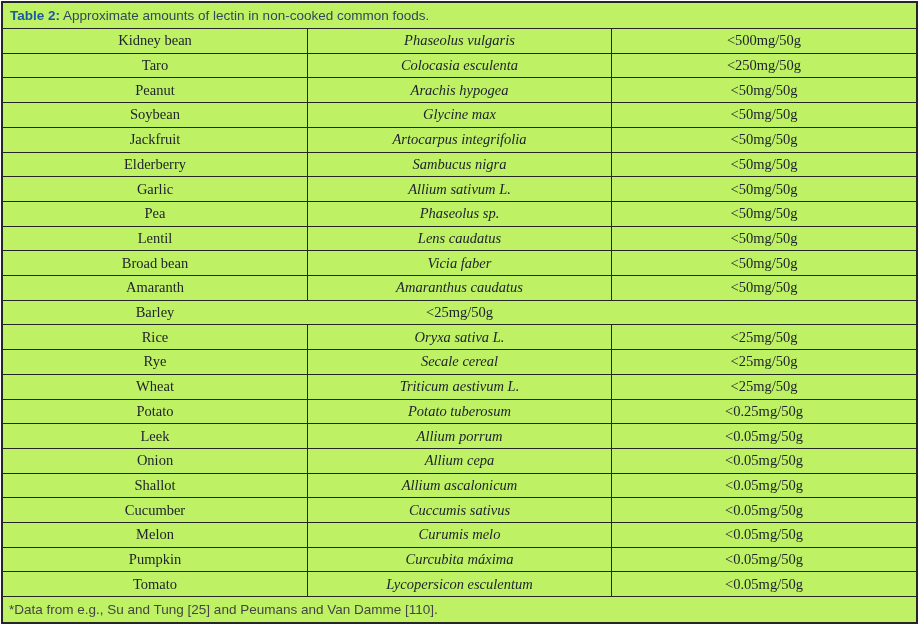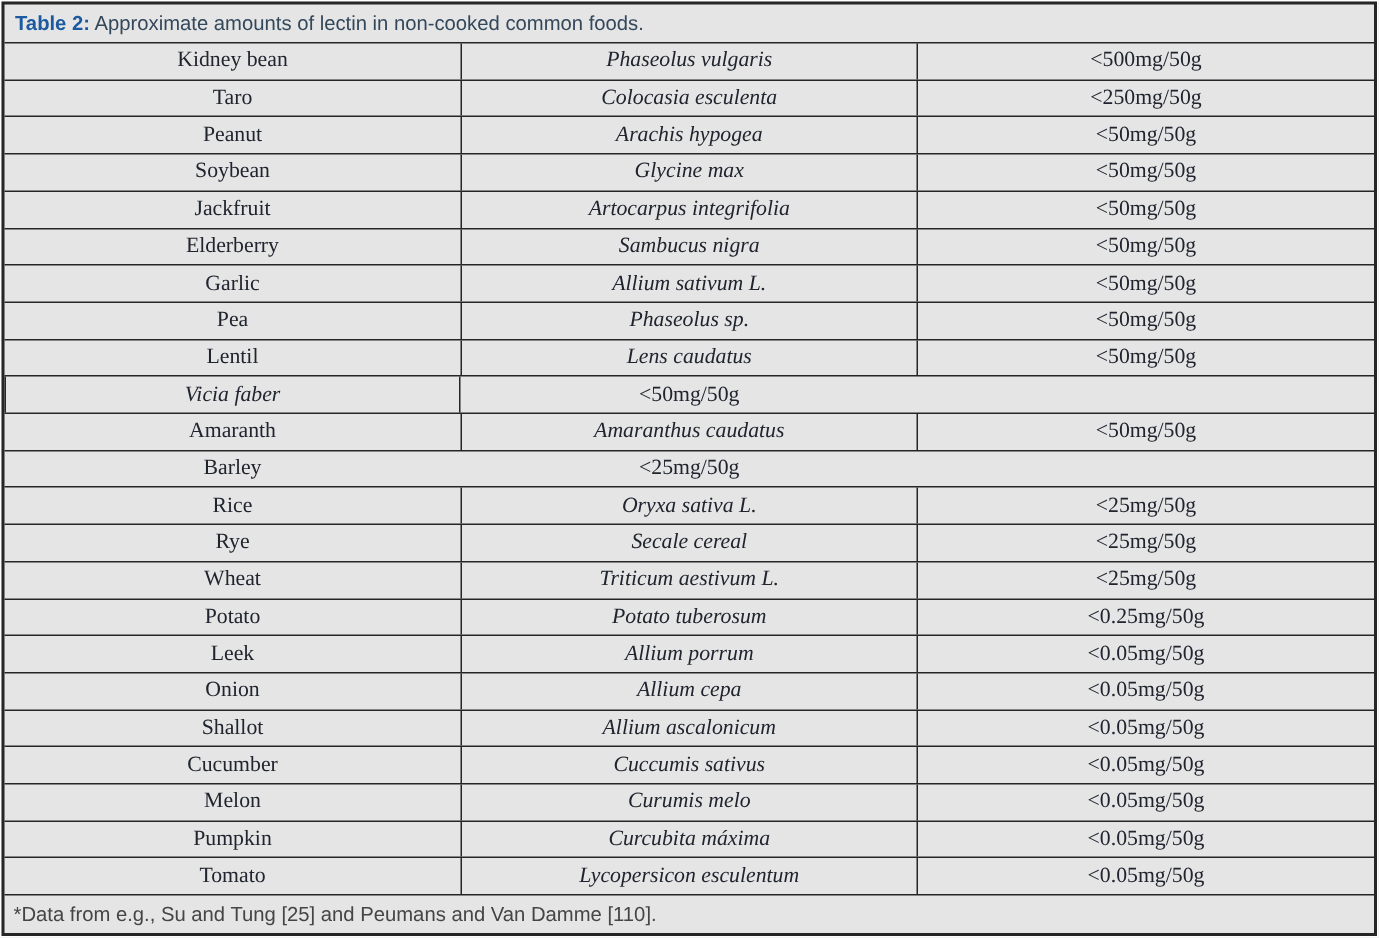--- a/index.html
+++ b/index.html
@@ -17,21 +17,21 @@
     height: 625px;
     overflow: hidden;
   }
   .table-wrap {
     width: 917px;
     height: 623px;
     margin: 1px;
     border: 2px solid var(--border);
     display: flex;
     flex-direction: column;
-    background: #e5e5e5;
+    background: #bef264;
   }
   .title-row {
     height: 26px;
     flex: 0 0 26px;
     display: flex;
     align-items: center;
     padding-left: 7px;
     border-bottom: 1px solid var(--border);
     font-size: 13.5px;
     color: var(--title-text);
@@ -123,20 +123,21 @@
         <div class="cell">Pea</div>
         <div class="cell species">Phaseolus sp.</div>
         <div class="cell">&lt;50mg/50g</div>
       </div>
       <div class="row">
         <div class="cell">Lentil</div>
         <div class="cell species">Lens caudatus</div>
         <div class="cell">&lt;50mg/50g</div>
       </div>
       <div class="row">
+        <div class="cell">Broad bean</div>
         <div class="cell species">Vicia faber</div>
         <div class="cell">&lt;50mg/50g</div>
       </div>
       <div class="row">
         <div class="cell">Amaranth</div>
         <div class="cell species">Amaranthus caudatus</div>
         <div class="cell">&lt;50mg/50g</div>
       </div>
       <div class="row">
         <div class="cell">Barley</div>

